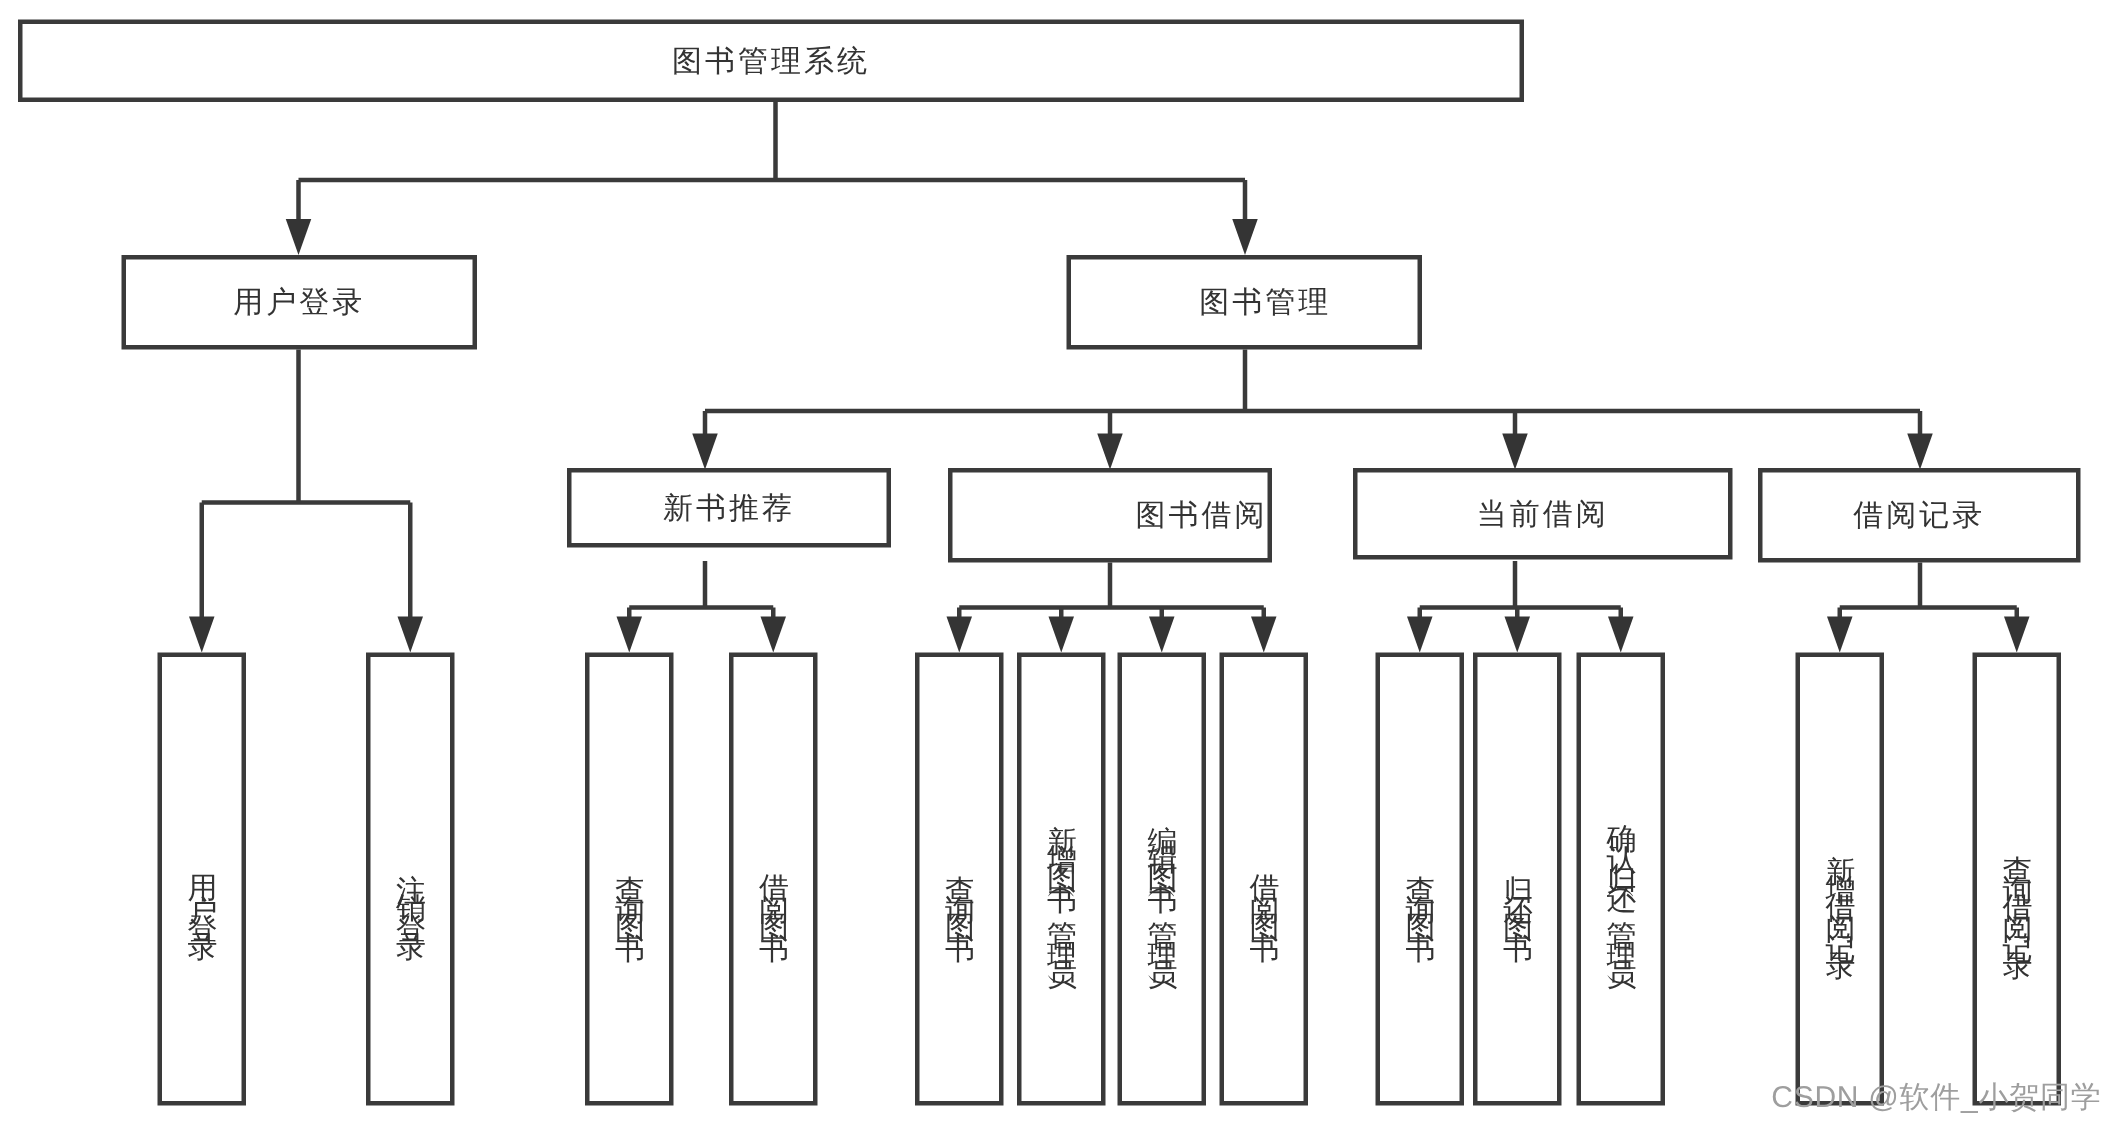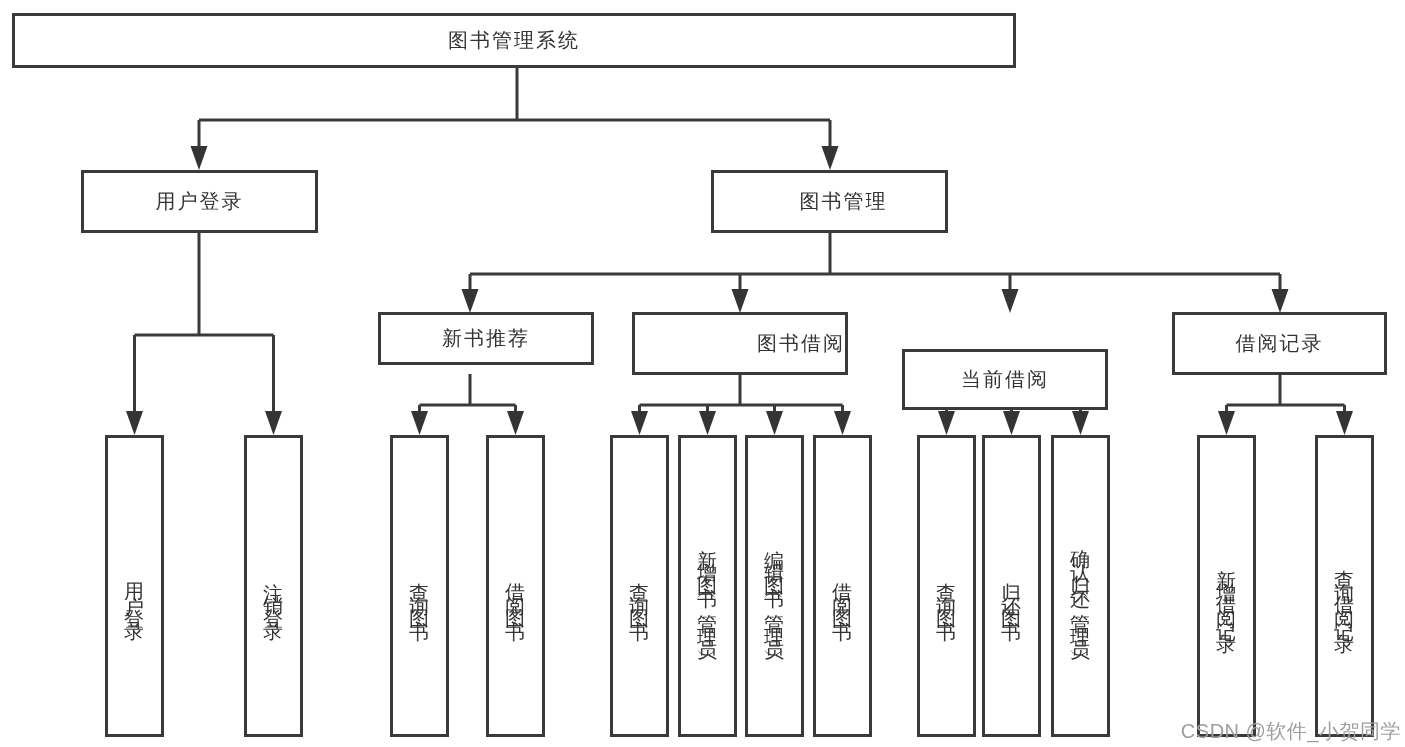--- a/index.html
+++ b/index.html
@@ -133,21 +133,21 @@
   <div class="node" style="left:711px; top:170px; width:237px; height:63px;padding-left:28px;">
     <span>图书管理</span>
   </div>
 
   <div class="node" style="left:362px; top:312px; width:216px; height:53px;margin-left:16px;">
     <span>新书推荐</span>
   </div>
   <div class="node" style="left:632px; top:312px; width:216px; height:63px;justify-content:flex-end;">
     <span>图书借阅</span>
   </div>
-  <div class="node" style="left:902px; top:312px; width:206px; height:61px;margin-top:37px;">
+  <div class="node" style="left:902px; top:312px; width:253px; height:61px;">
     <span>当前借阅</span>
   </div>
   <div class="node" style="left:1172px; top:312px; width:215px; height:63px;">
     <span>借阅记录</span>
   </div>
 
   <div class="leaf" style="left:105px;">用户登录</div>
   <div class="leaf" style="left:244px;">注销登录</div>
   <div class="leaf" style="left:390px;">查询图书</div>
   <div class="leaf" style="left:486px;">借阅图书</div>

